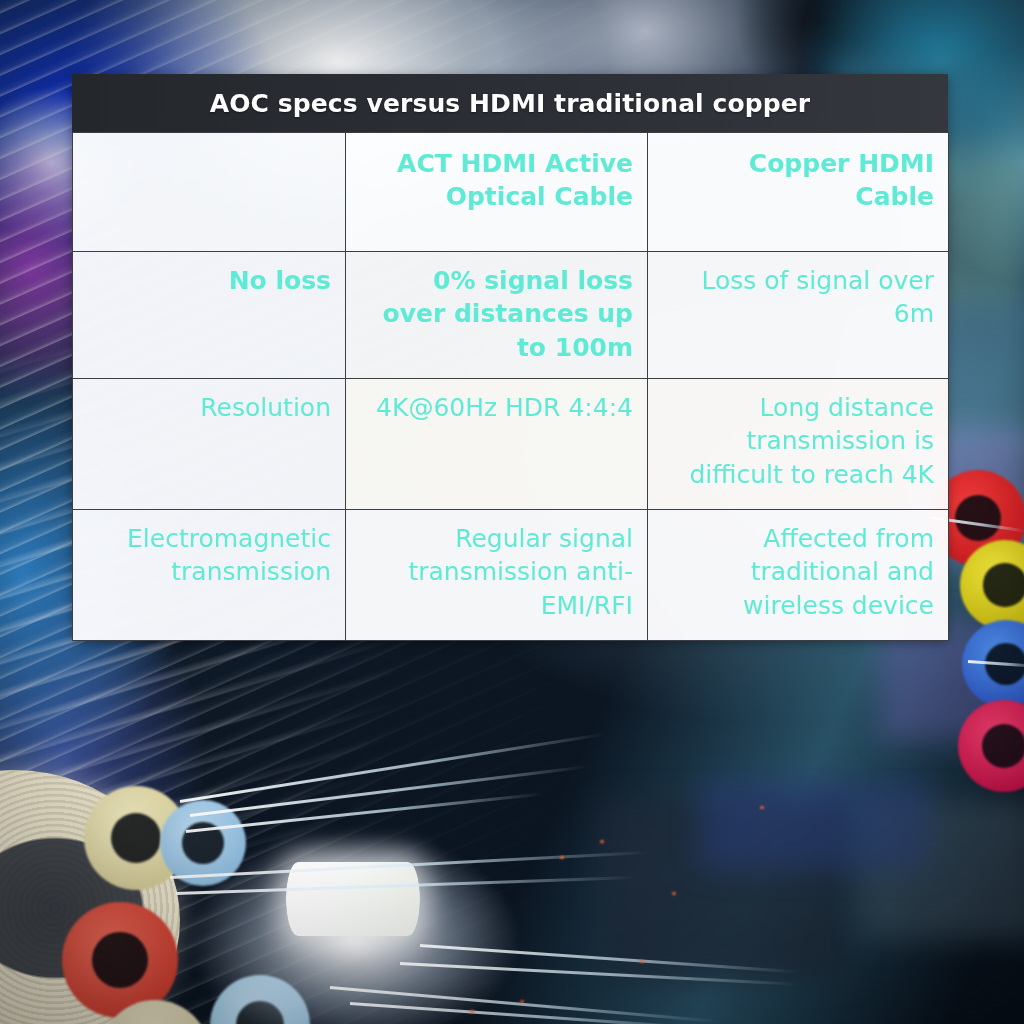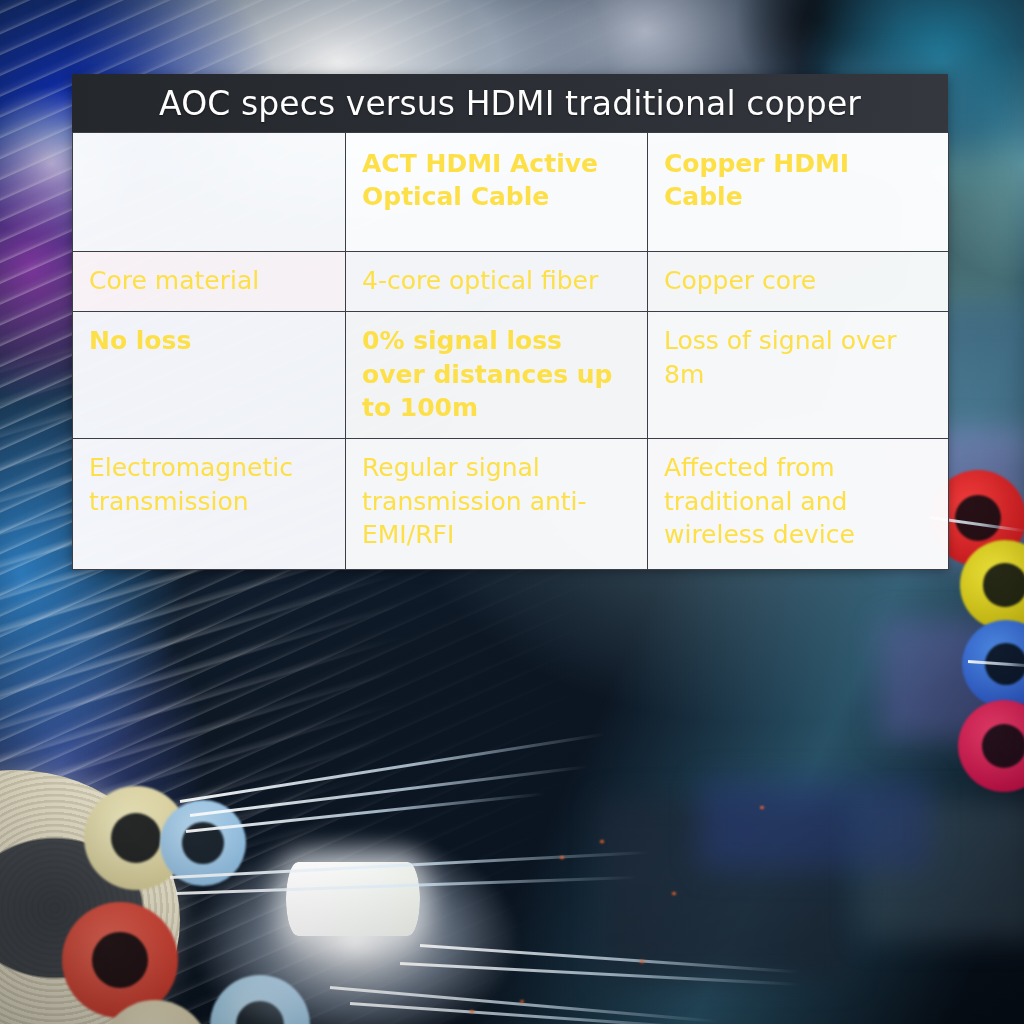--- a/index.html
+++ b/index.html
@@ -175,46 +175,47 @@
     height: 58px;
     background: linear-gradient(92deg, #24272c 0%, #2c3036 55%, #34383e 100%);
     display: flex;
     align-items: center;
     justify-content: center;
     padding: 0 18px;
     box-sizing: border-box;
   }
   .title-bar .title-text {
     color: #fdfdfd;
-    font-size: 33px;
-    font-weight: 400;
+    font-size: 25px;
+    font-weight: 700;
     letter-spacing: .1px;
     white-space: nowrap;
     text-shadow: 0 1px 2px rgba(0,0,0,.5);
   }
 
   table.spec {
     width: 876px;
     border-collapse: collapse;
     table-layout: fixed;
     background: rgba(255,255,255,0.86);
   }
   table.spec col.c1 { width: 273px; }
   table.spec col.c2 { width: 302px; }
   table.spec col.c3 { width: 301px; }
 
   table.spec td {
     border: 1px solid #3b3f45;
     padding: 12px 14px 14px 16px;
     vertical-align: top;
-    color: #fde047;
+    color: #5eead4;
     font-size: 25px;
     font-weight: 400;
     line-height: 1.33;
     background: rgba(252,253,255,0.80);
+    text-align: right;
   }
 
   
   tr.hdr td {
     height: 90px;
     font-weight: 700;
     font-size: 25px;
     padding-top: 14px;
     background: rgba(253,254,255,0.86);
   }
@@ -326,33 +327,33 @@
           <col class="c2">
           <col class="c3">
       </colgroup>
       <tbody>
         <tr class="hdr">
           <td class="empty"></td>
           <td>ACT HDMI Active Optical Cable</td>
           <td>Copper HDMI Cable</td>
         </tr>
 
-        <tr class="r1">
-          <td>Core material</td>
-          <td>4-core optical fiber</td>
-          <td>Copper core</td>
-        </tr>
 
         <tr class="r2">
           <td>No loss</td>
           <td>0% signal loss over distances up to 100m</td>
-          <td>Loss of signal over 8m</td>
+          <td>Loss of signal over 6m</td>
         </tr>
 
 
+        <tr class="r4">
+          <td>Resolution</td>
+          <td>4K@60Hz HDR 4:4:4</td>
+          <td>Long distance transmission is difficult to reach 4K</td>
+        </tr>
 
         <tr class="r5">
           <td>Electromagnetic transmission</td>
           <td>Regular signal transmission anti-EMI/RFI</td>
           <td>Affected from traditional and wireless device</td>
         </tr>
       </tbody>
     </table>
   </div>
 

